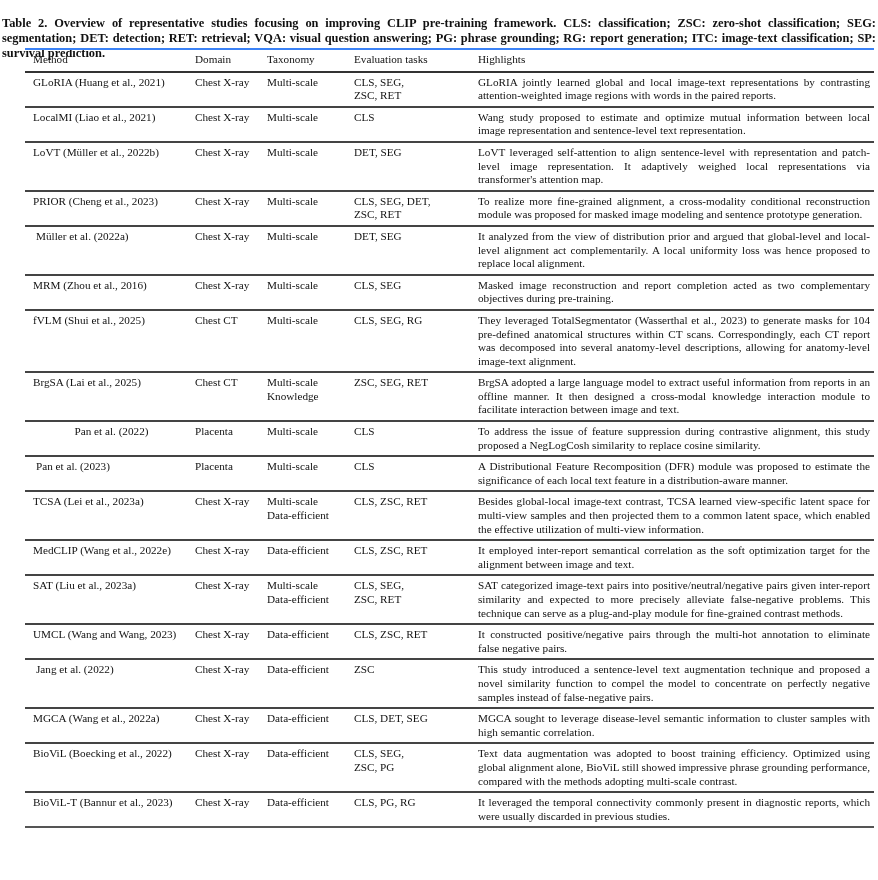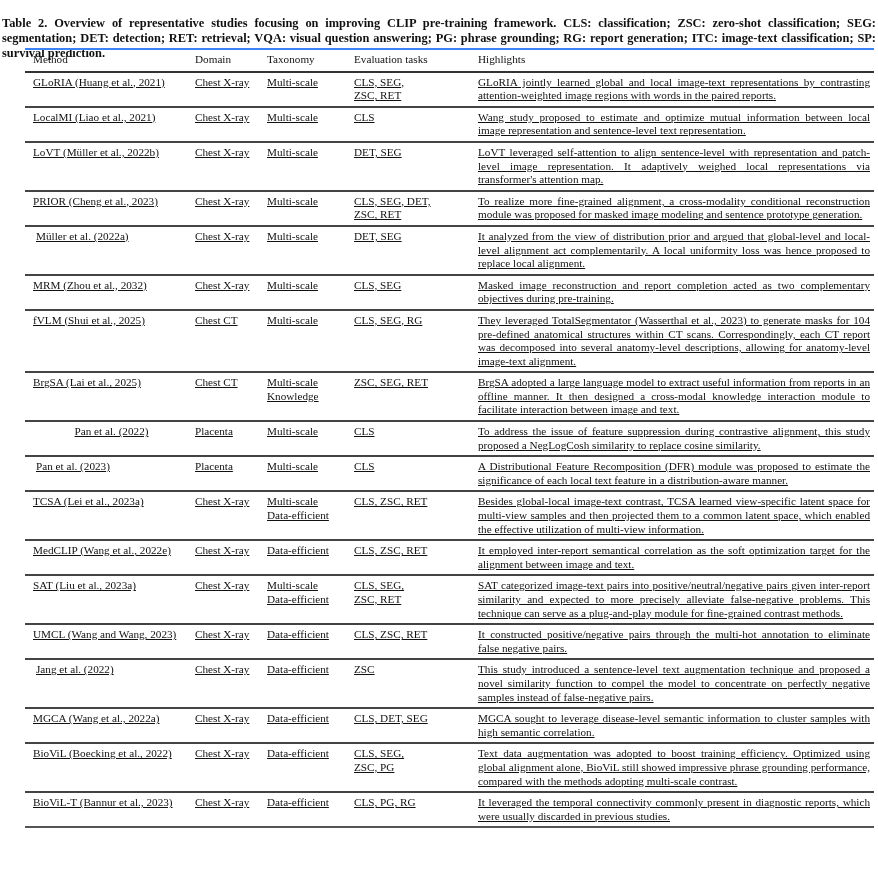--- a/index.html
+++ b/index.html
@@ -18,21 +18,21 @@
     position: absolute; left: 25px; top: 48px; width: 849px;
     border-collapse: collapse; font-size: 11.2px; line-height: 13.6px;
     table-layout: fixed;
   }
   .tbl th, .tbl td {
     text-align: left; vertical-align: top; font-weight: normal;
     padding: 3px 0 3px 8px;
   }
   .tbl thead tr { border-top: 2px solid #3b82f6; border-bottom: 2px solid #333; }
   .tbl thead th { padding-top: 3px; padding-bottom: 4px; }
-  .tbl tbody tr { border-bottom: 2px solid #444; text-decoration: underline; }
+  .tbl tbody tr { border-bottom: 2px solid #444; }
   .tbl tbody tr:last-child { border-bottom: 2px solid #555; }
   .col-method { width: 162px; }
   .col-domain { width: 72px; }
   .col-tax { width: 87px; }
   .col-eval { width: 124px; }
   .col-high { width: 404px; }
   td.hl { text-align: justify; padding-right: 4px; }
 </style>
 </head>
 <body>
@@ -108,21 +108,21 @@
         <td>Chest X-ray</td>
         <td>
           <div>Multi-scale</div>
         </td>
         <td>
           <div>DET, SEG</div>
         </td>
         <td class="hl">It analyzed from the view of distribution prior and argued that global-level and local-level alignment act complementarily.  A local uniformity loss was hence proposed to replace local alignment.</td>
       </tr>
       <tr>
-        <td>MRM (Zhou et al., 2032)</td>
+        <td>MRM (Zhou et al., 2016)</td>
         <td>Chest X-ray</td>
         <td>
           <div>Multi-scale</div>
         </td>
         <td>
           <div>CLS, SEG</div>
         </td>
         <td class="hl">Masked image reconstruction and report completion acted as two complementary objectives during pre-training.</td>
       </tr>
       <tr>

